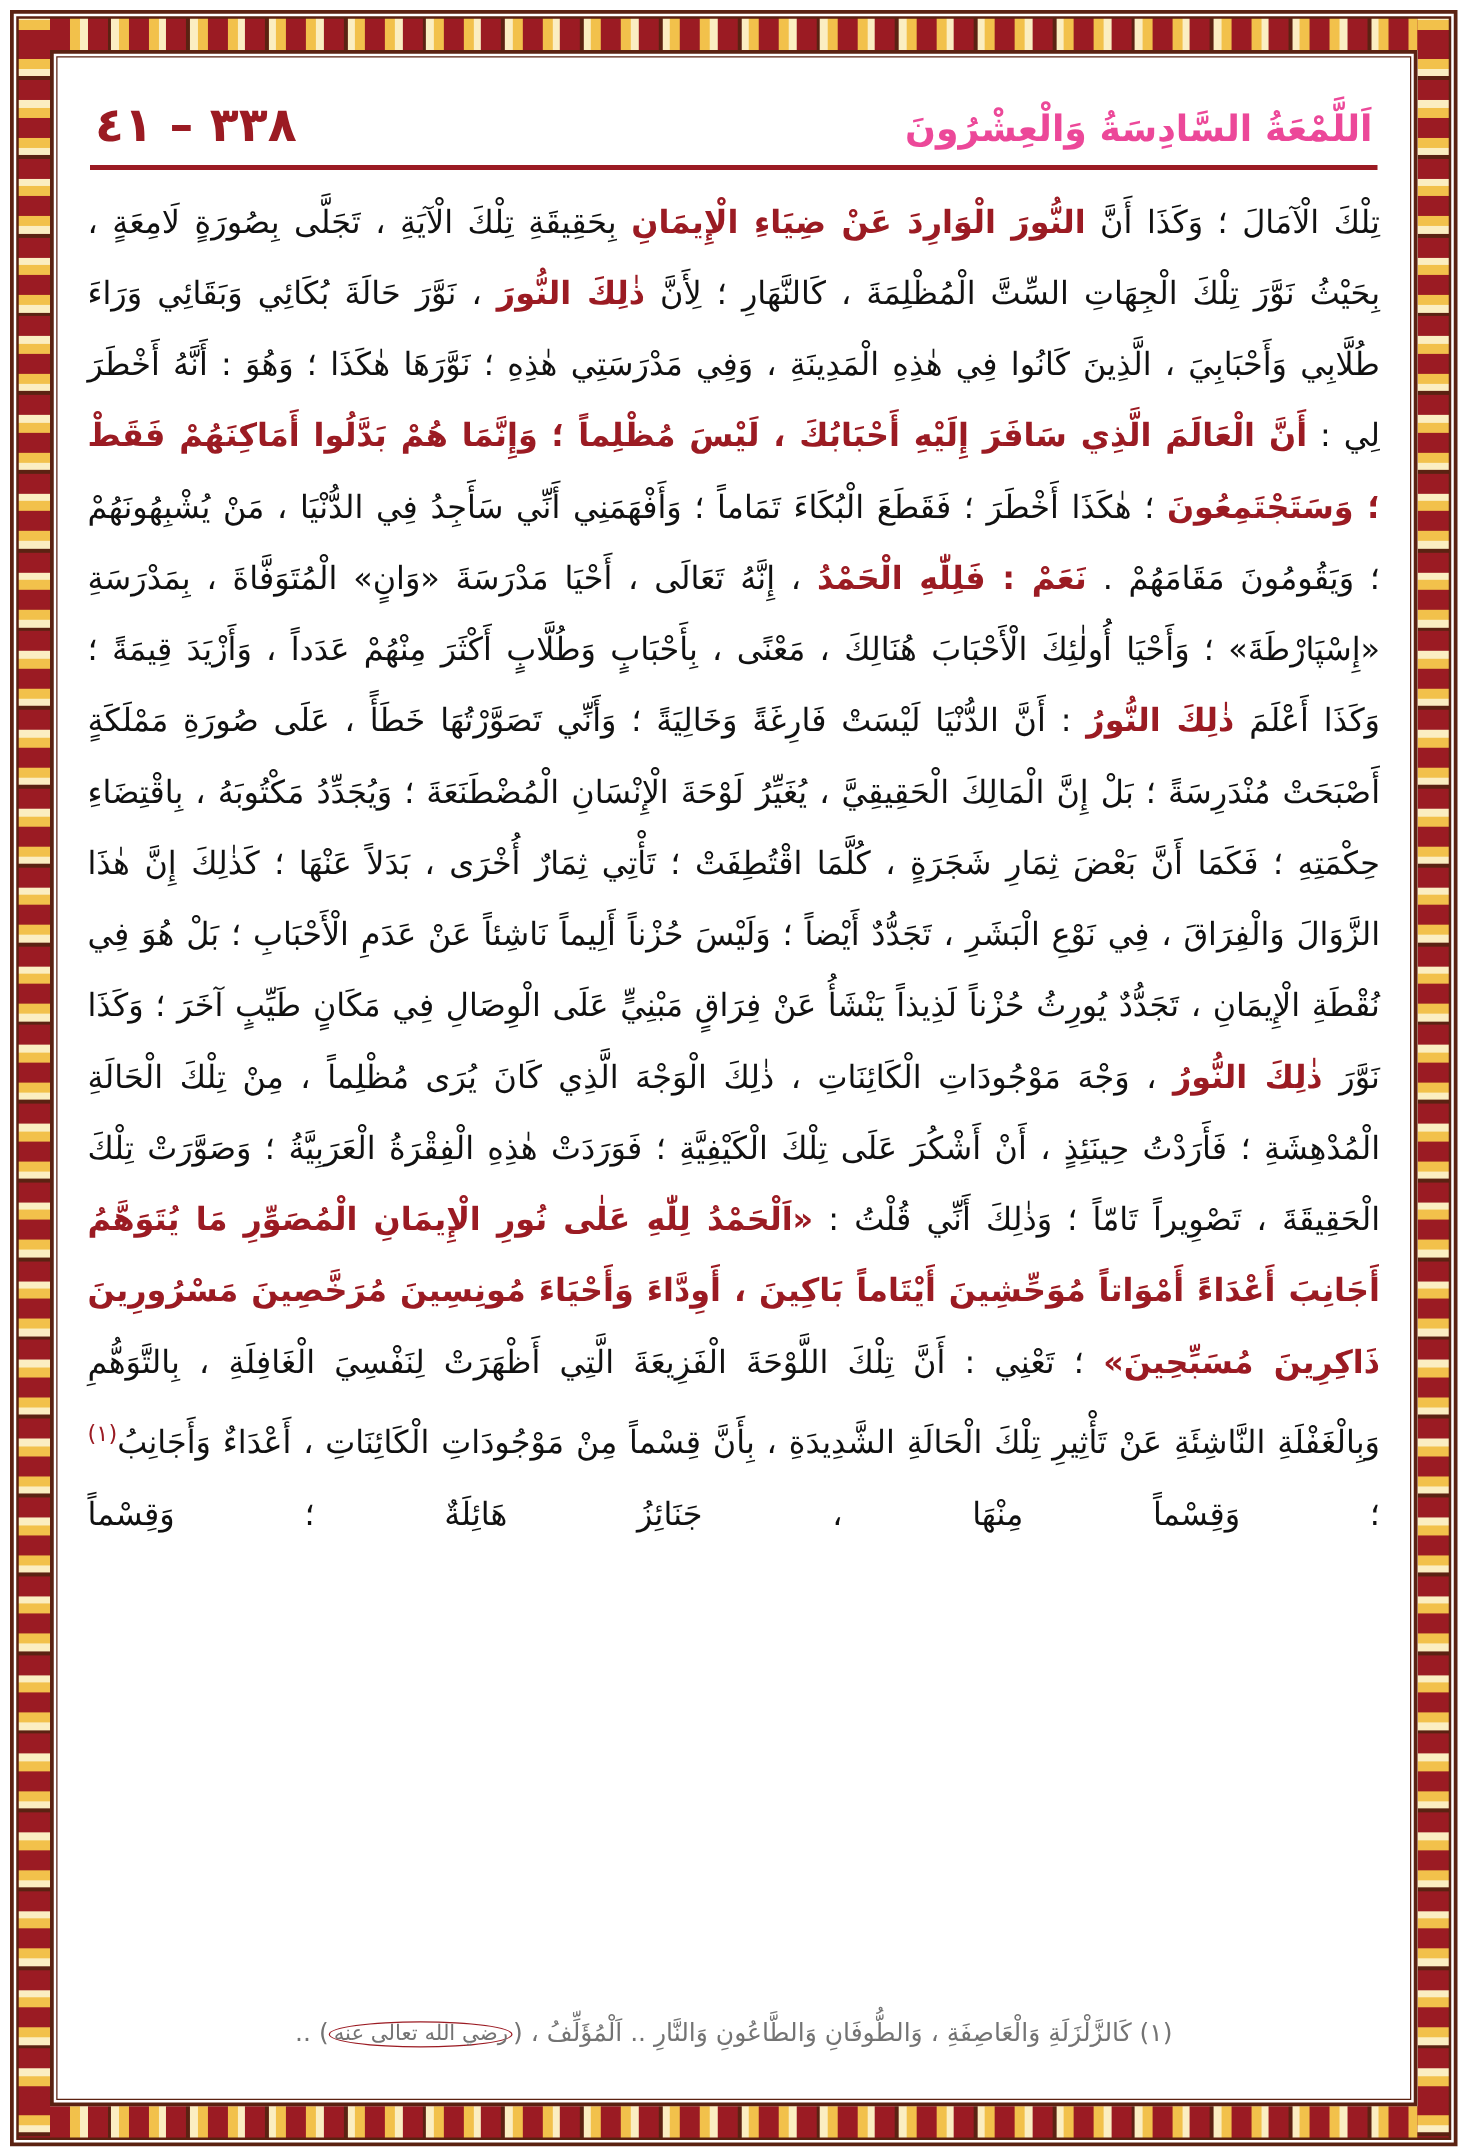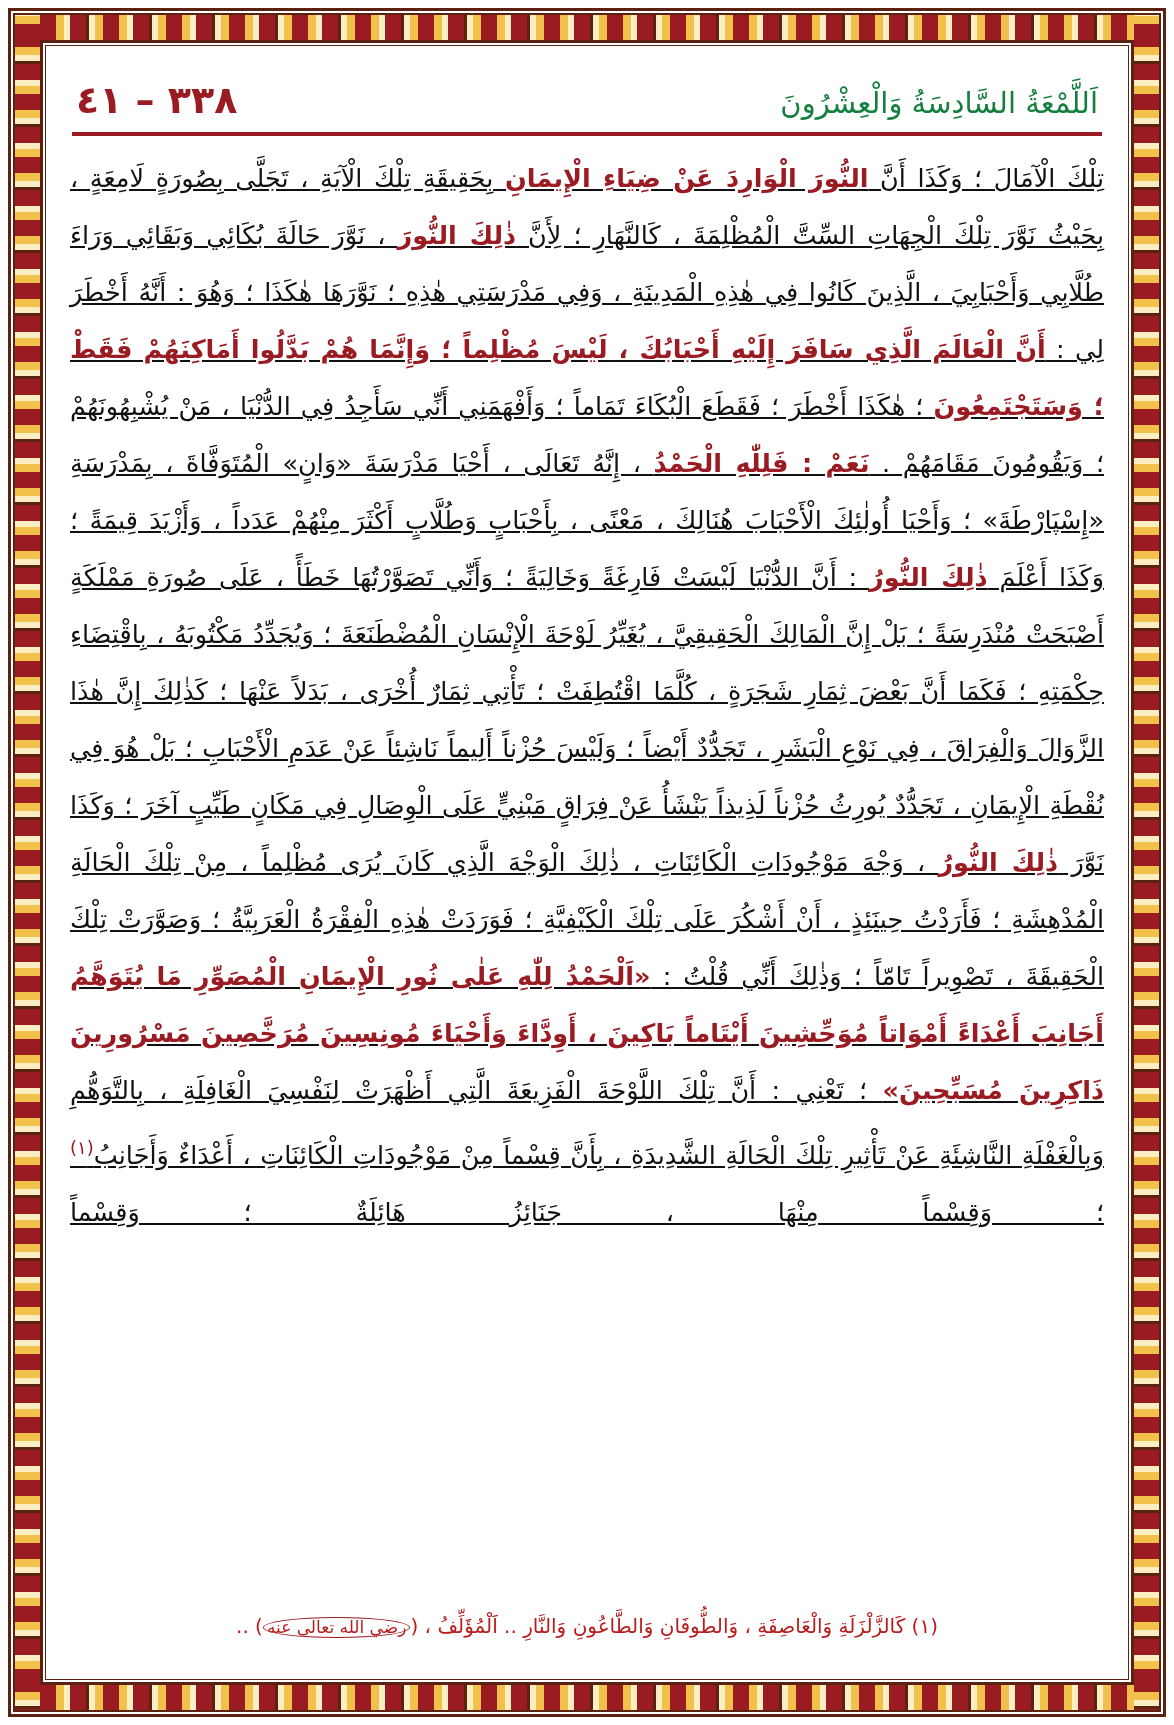--- a/index.html
+++ b/index.html
@@ -110,60 +110,59 @@
   }
   .header-pageno{
     color:#9b1b23;
     font-size:38px;
     font-weight:bold;
     letter-spacing:1px;
     white-space:nowrap;
     font-family:"DejaVu Sans","Liberation Sans",sans-serif;
   }
   .header-title{
-    color:#15803d;
+    color:#ec4899;
     font-size:29px;
-    font-weight:normal;
+    font-weight:bold;
     white-space:nowrap;
     font-family:"DejaVu Sans","Liberation Sans",sans-serif;
   }
   .header-rule{
     height:4px;
     background:#9b1b23;
     margin:10px 8px 0 8px;
   }
 
   
   .body-text{
     direction:rtl;
     text-align:justify;
     text-align-last:justify;
     color:#111111;
     font-size:25.5px;
     line-height:57px;
     padding:14px 6px 0 6px;
     font-family:"DejaVu Sans","Liberation Sans",sans-serif;
     word-spacing:1px;
-    text-decoration:underline;
   }
   .body-text p{margin:0;padding:0;text-align:justify;text-align-last:justify;}
 
   .hl{color:#9b1b23;font-weight:bold;}
   .quote{color:#9b1b23;font-weight:bold;}
   .fn-ref{color:#9b1b23;font-size:18px;vertical-align:super;}
 
   
   .footnote-wrap{
     position:absolute;
     left:8px;right:8px;bottom:26px;
   }
   .footnote{
     direction:rtl;
     text-align:center;
-    color:#b91c1c;
+    color:#737373;
     font-size:20px;
     line-height:34px;
     font-family:"DejaVu Sans","Liberation Sans",sans-serif;
   }
   .honorific{
     display:inline-block;
     font-size:17px;
     border:1px solid #9b1b23;
     border-radius:50%;
     padding:0 3px;

